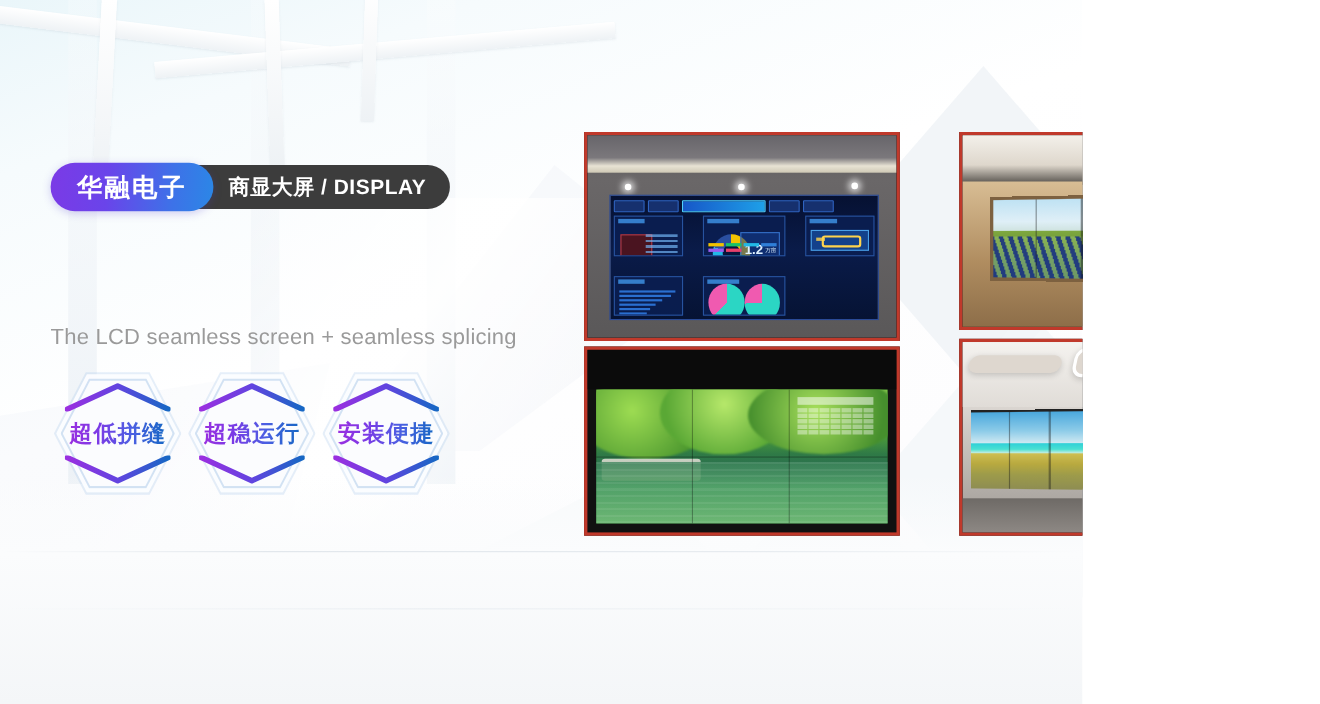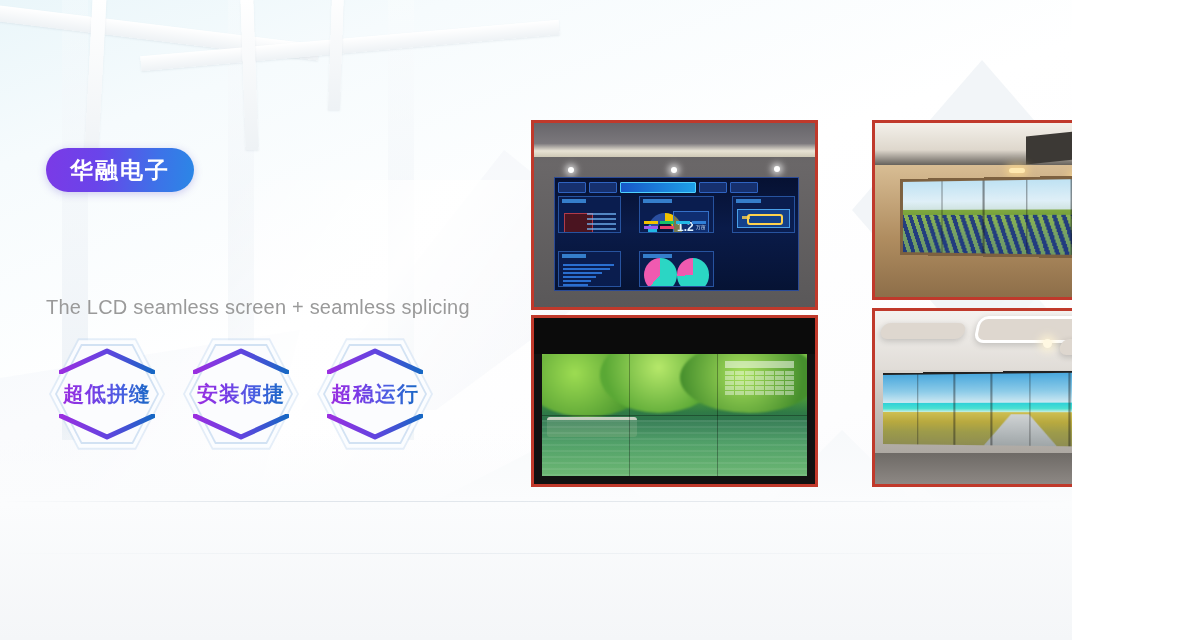--- a/index.html
+++ b/index.html
@@ -1,21 +1,21 @@
 <!DOCTYPE html>
 <html><head>
 <meta charset="utf-8">
 <style>
   html,body{margin:0;padding:0;}
   body{
     width:1200px;height:640px;overflow:hidden;
     font-family:"Liberation Sans","DejaVu Sans",sans-serif;
     background:#ffffff;
   }
-  .banner{position:relative;width:1072px;height:640px;overflow:hidden;}
+  .banner{position:relative;width:984px;height:640px;overflow:hidden;}
 
   
   .bg-base{
     position:absolute;inset:0;
     background:
       linear-gradient(160deg,#eaf6fa 0%, #f6fbfd 16%, #ffffff 42%, #fdfdfe 70%, #f7f8fa 100%);
   }
   .bg-floor{
     position:absolute;left:0;right:0;bottom:0;height:210px;
     background:linear-gradient(180deg,rgba(255,255,255,0) 0%, #fbfcfd 35%, #f4f6f8 100%);
@@ -70,21 +70,21 @@
   .headline{
     position:absolute;left:44px;top:226px;
     font-size:47px;font-weight:bold;color:#4a4a4a;letter-spacing:0px;white-space:nowrap;
   }
   .subline{
     position:absolute;left:46px;top:296px;
     font-size:20px;color:#9a9a9a;letter-spacing:.2px;white-space:nowrap;
   }
 
   
-  .features{position:absolute;left:46px;top:338px;display:flex;gap:12px;text-align:center;}
+  .features{position:absolute;left:46px;top:338px;display:flex;gap:0;text-align:center;}
   .hexwrap{position:relative;width:122px;height:112px;display:flex;align-items:center;justify-content:center;}
   .hexline{
     position:absolute;left:50%;top:50%;transform:translate(-50%,-50%);
     width:104px;height:104px;
     clip-path:polygon(25% 2%,75% 2%,100% 50%,75% 98%,25% 98%,0 50%);
     background:rgba(150,185,225,.40);
   }
   .hexline::after{
     content:"";position:absolute;left:2px;top:2px;right:2px;bottom:2px;
     clip-path:polygon(25% 2%,75% 2%,100% 50%,75% 98%,25% 98%,0 50%);
@@ -224,20 +224,21 @@
   <div class="beam beam-v1"></div>
   <div class="beam beam-v2"></div>
   <div class="beam beam-v3"></div>
   <div class="sheen"></div>
   <div class="bg-floor"></div>
   <div class="bg-floorline"></div>
   <div class="bg-floorline2"></div>
 
   <div class="badge-row">
     <div class="badge-brand">华融电子</div>
+    <div class="badge-dark">商显大屏 / DISPLAY</div>
   </div>
 
   <div class="subline">The LCD seamless screen + seamless splicing</div>
 
   <div class="features">
 
     <div class="hexwrap">
       <div class="hexline2"></div>
       <div class="hexline"></div>
       <svg class="chev chev-top" viewBox="0 0 96 26">
@@ -259,33 +260,33 @@
 
     <div class="hexwrap">
       <div class="hexline2"></div>
       <div class="hexline"></div>
       <svg class="chev chev-top" viewBox="0 0 96 26">
         <polyline points="2,24 48,3 94,24" fill="none" stroke="url(#g1)" stroke-width="5" stroke-linecap="round" stroke-linejoin="round"></polyline>
       </svg>
       <svg class="chev chev-bot" viewBox="0 0 96 26">
         <polyline points="2,2 48,23 94,2" fill="none" stroke="url(#g1)" stroke-width="5" stroke-linecap="round" stroke-linejoin="round"></polyline>
       </svg>
-      <span class="feat-label">安装便捷</span>
+      <span class="feat-label">超稳运行</span>
     </div>
 
     <div class="hexwrap">
       <div class="hexline2"></div>
       <div class="hexline"></div>
       <svg class="chev chev-top" viewBox="0 0 96 26">
         <polyline points="2,24 48,3 94,24" fill="none" stroke="url(#g1)" stroke-width="5" stroke-linecap="round" stroke-linejoin="round"></polyline>
       </svg>
       <svg class="chev chev-bot" viewBox="0 0 96 26">
         <polyline points="2,2 48,23 94,2" fill="none" stroke="url(#g1)" stroke-width="5" stroke-linecap="round" stroke-linejoin="round"></polyline>
       </svg>
-      <span class="feat-label">超稳运行</span>
+      <span class="feat-label">安装便捷</span>
     </div>
   </div>
 
   <div class="photo p-tl">
     <div class="room-tl"></div>
     <div class="ceil-tl"></div>
     <div class="dot" style="left:34px;top:44px"></div>
     <div class="dot" style="left:137px;top:44px"></div>
     <div class="dot" style="left:240px;top:43px"></div>
 

